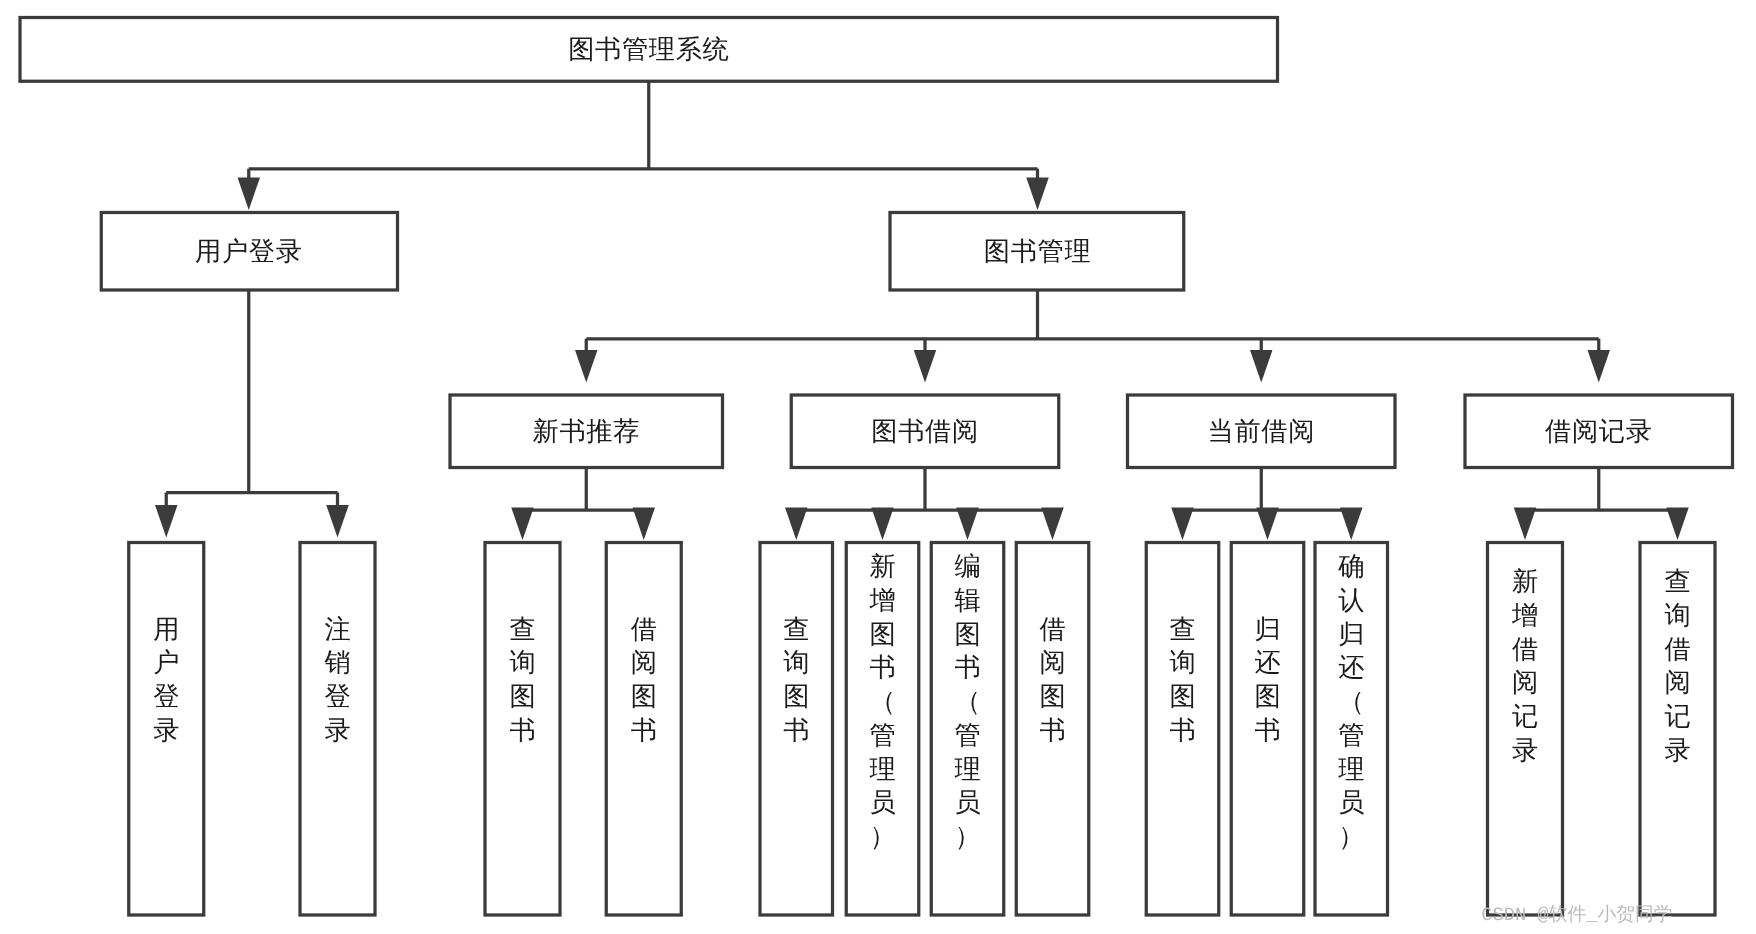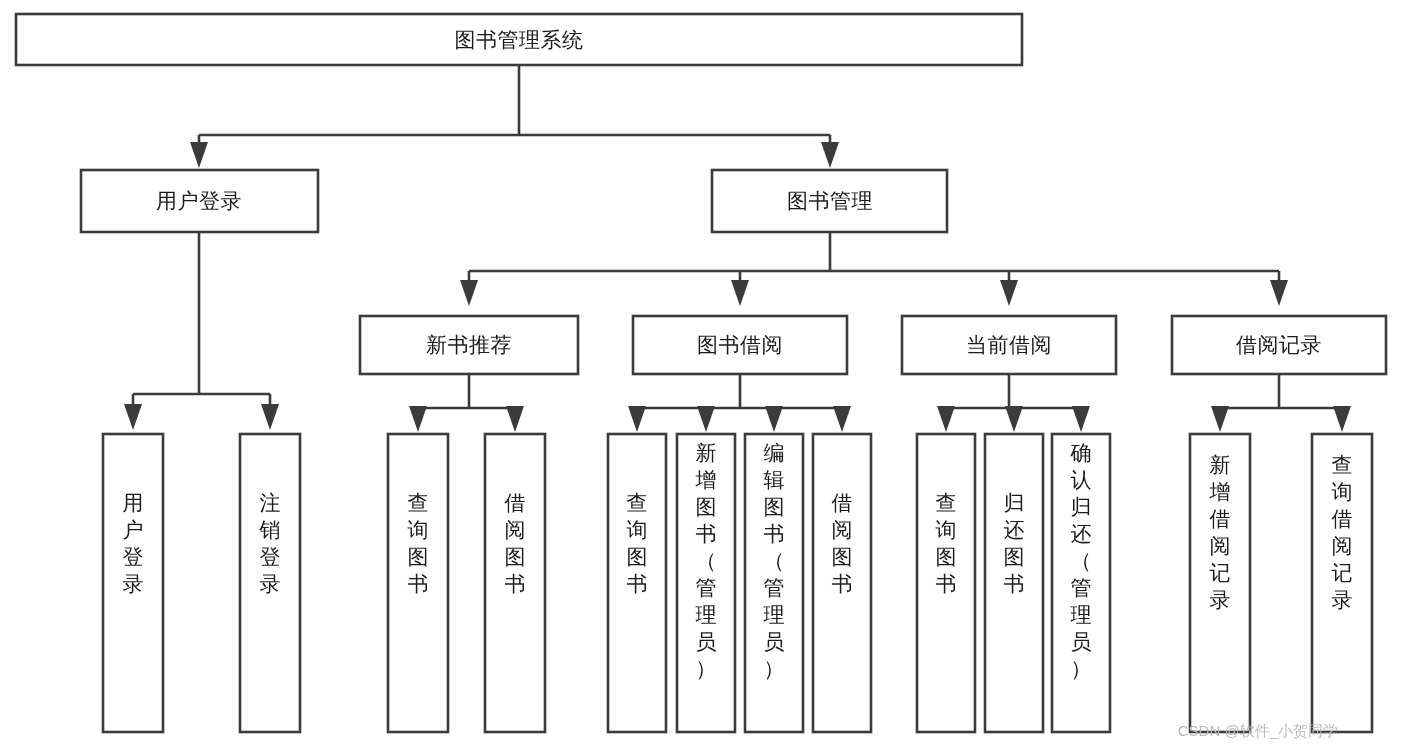--- a/index.html
+++ b/index.html
@@ -53,21 +53,21 @@
     font-family: "DejaVu Sans", "Liberation Sans", sans-serif;
     font-size: 21px;
     fill: #1b1b1b;
     text-anchor: middle;
     letter-spacing: 0px;
   }
   .watermark {
     position: absolute;
     right: 8px;
     bottom: 6px;
-    font-family: Liberation Sans, sans-serif;
+    font-family: Liberation Mono, monospace;
     font-size: 15px;
     color: #b9b9b9;
     white-space: nowrap;
     user-select: none;
   }
 </style>
 </head>
 <body>
 
 <div id="diagram-root">

